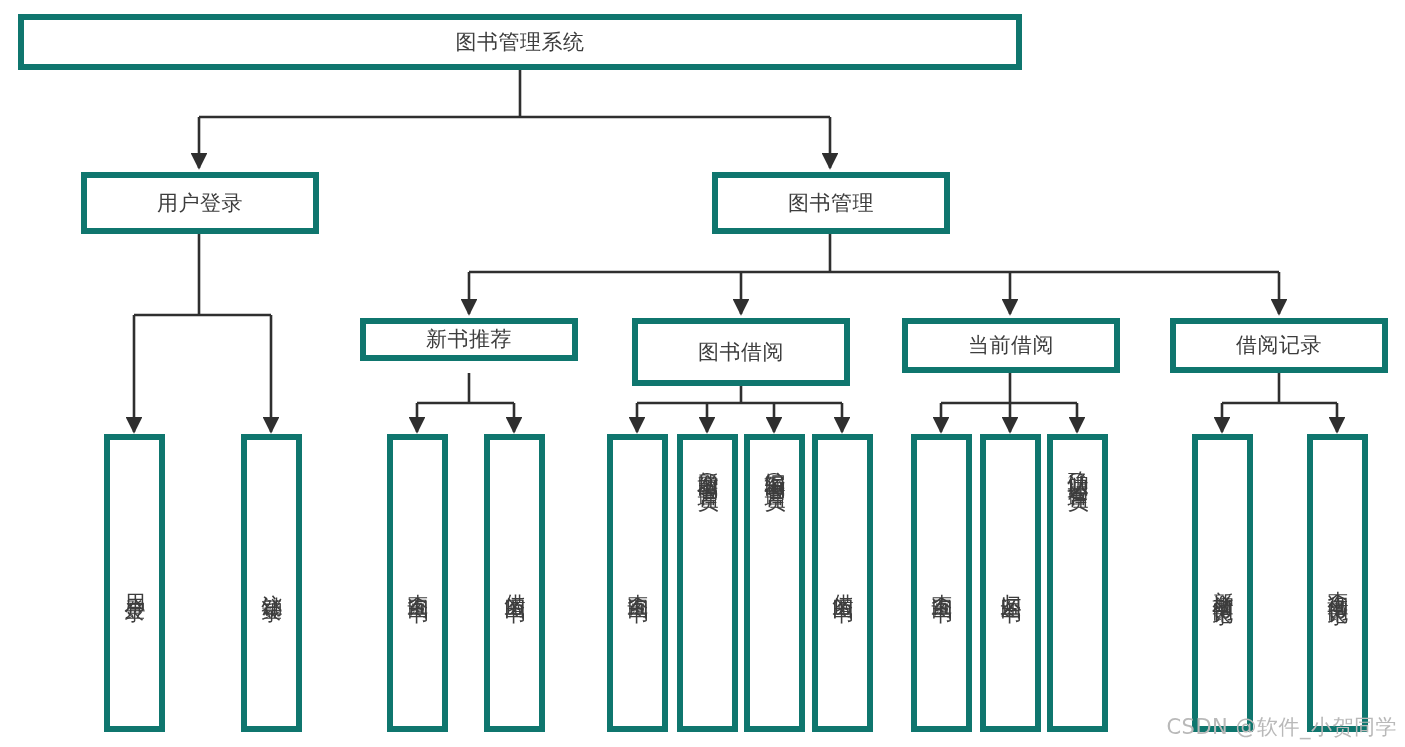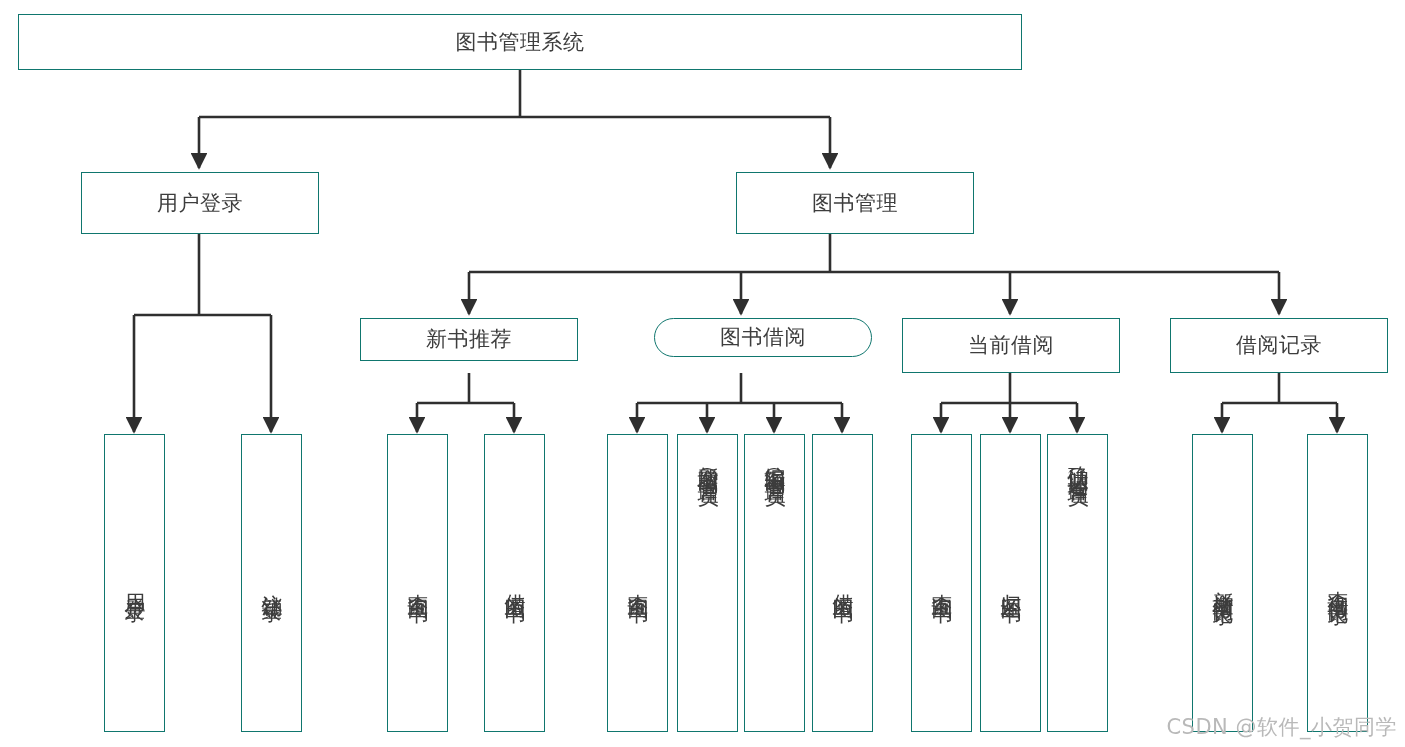--- a/index.html
+++ b/index.html
@@ -21,21 +21,21 @@
     position: absolute;
     left: 0;
     top: 0;
     width: 1405px;
     height: 747px;
     pointer-events: none;
   }
   .node {
     position: absolute;
     box-sizing: border-box;
-    border: 1px solid #0f766e;
+    border: 6px solid #0f766e;
     background: #ffffff;
     display: flex;
     align-items: center;
     justify-content: center;
     color: #3d3d3d;
   }
   .node .lbl {
     color: #3d3d3d;
     line-height: 1.18;
     letter-spacing: 0.5px;
@@ -130,29 +130,29 @@
   </svg>
 
   <div class="node horiz" style="left:18px; top:14px; width:1004px; height:56px;">
     <span class="lbl">图书管理系统</span>
   </div>
 
   <div class="node horiz" style="left:81px; top:172px; width:238px; height:62px;">
     <span class="lbl">用户登录</span>
   </div>
 
-  <div class="node horiz" style="left:712px; top:172px; width:238px; height:62px;margin-left:24px;">
+  <div class="node horiz" style="left:712px; top:172px; width:238px; height:62px;">
     <span class="lbl">图书管理</span>
   </div>
 
   <div class="node horiz" style="left:360px; top:318px; width:218px; height:43px;">
     <span class="lbl">新书推荐</span>
   </div>
 
-  <div class="node horiz" style="left:654px; top:318px; width:218px; height:39px;border-radius:25px;">
+  <div class="node horiz" style="left:632px; top:318px; width:218px; height:68px;">
     <span class="lbl">图书借阅</span>
   </div>
 
   <div class="node horiz" style="left:1170px; top:318px; width:218px; height:55px;">
     <span class="lbl">借阅记录</span>
   </div>
 
   <div class="node horiz" style="left:902px; top:318px; width:218px; height:55px;">
     <span class="lbl">当前借阅</span>
   </div>

